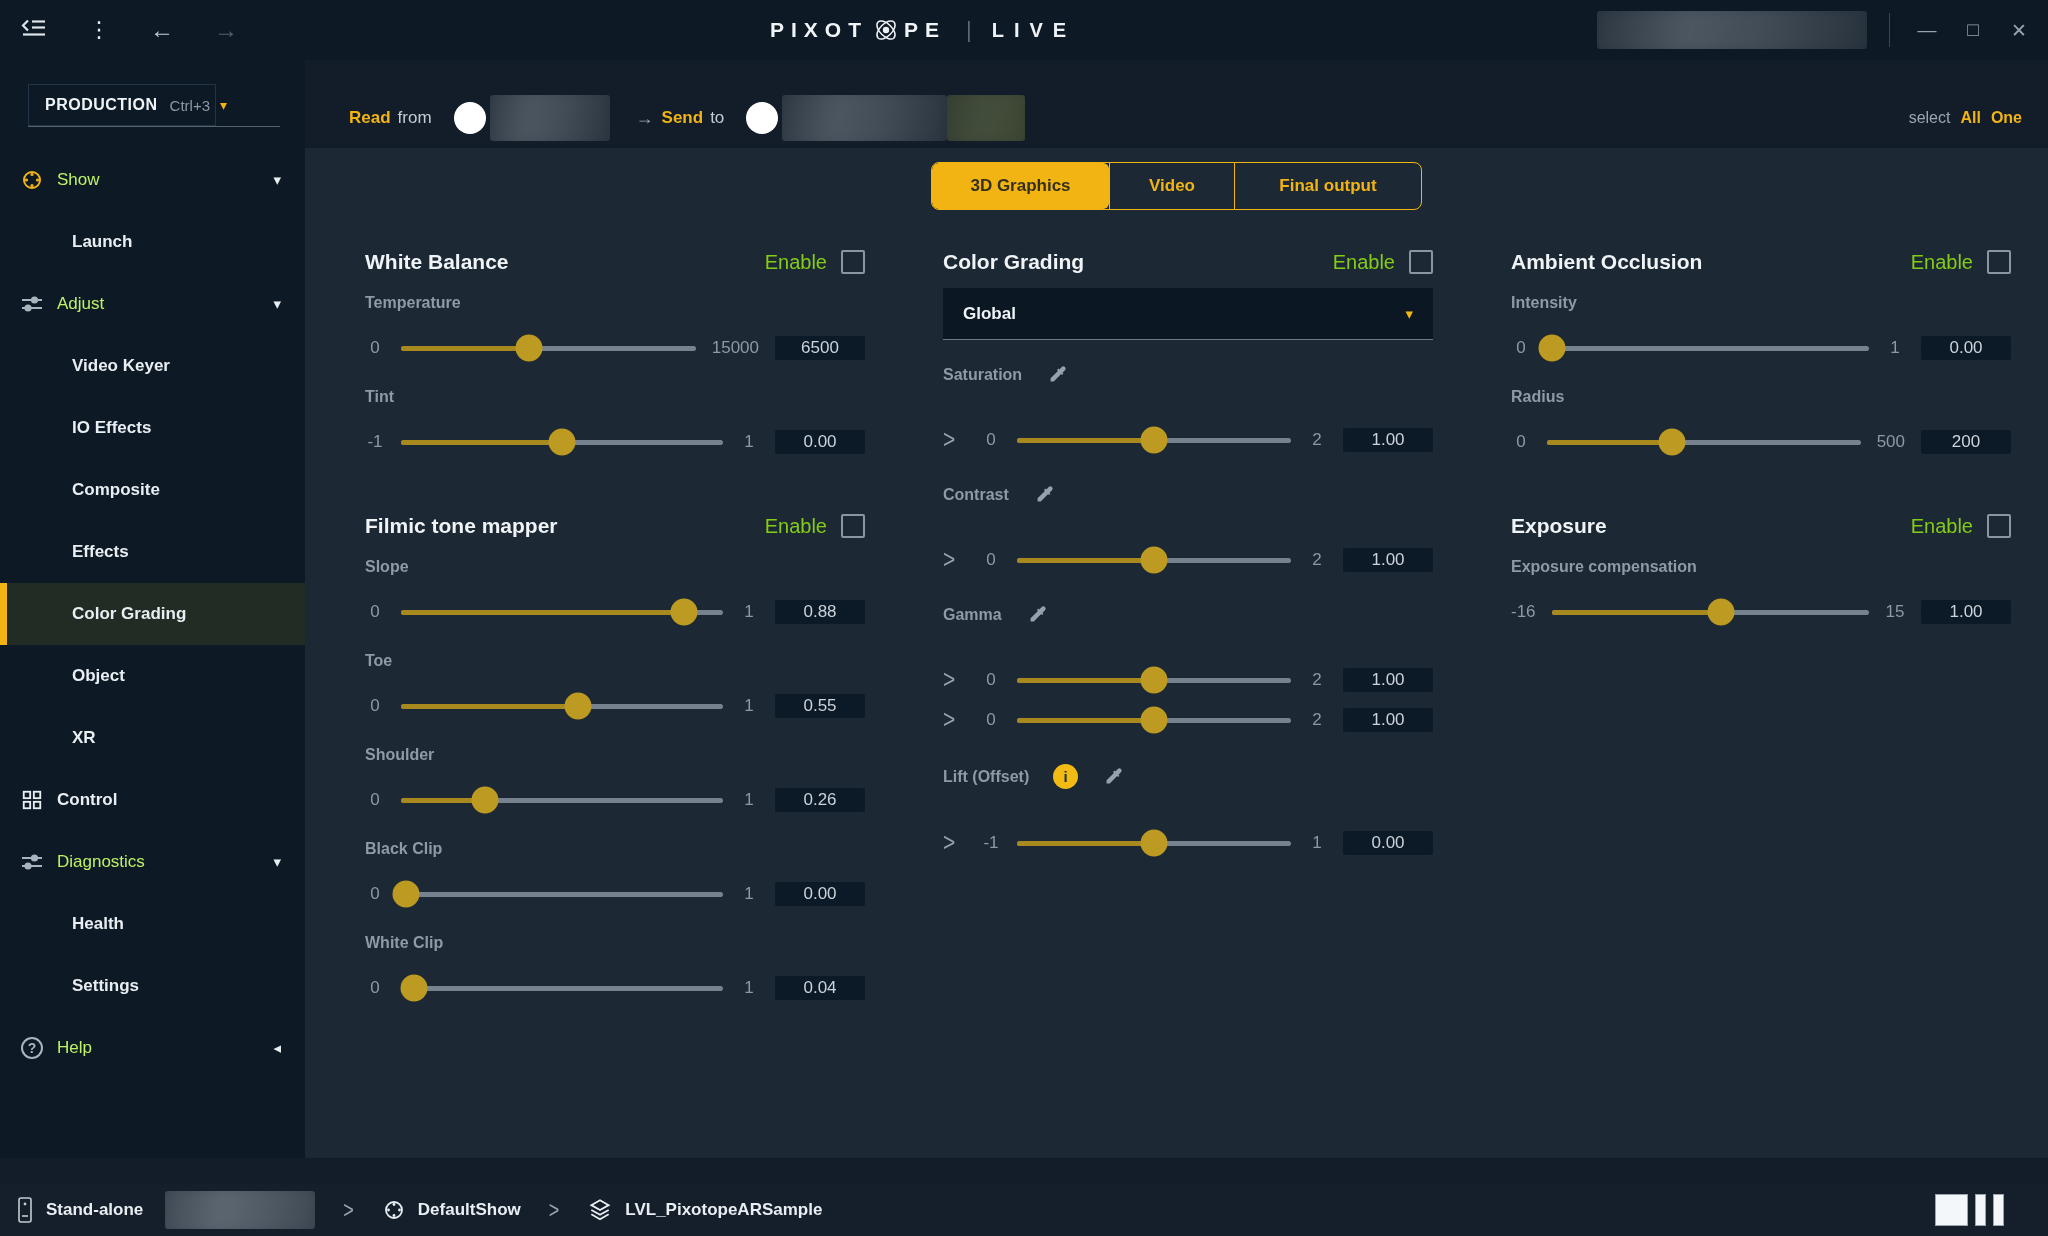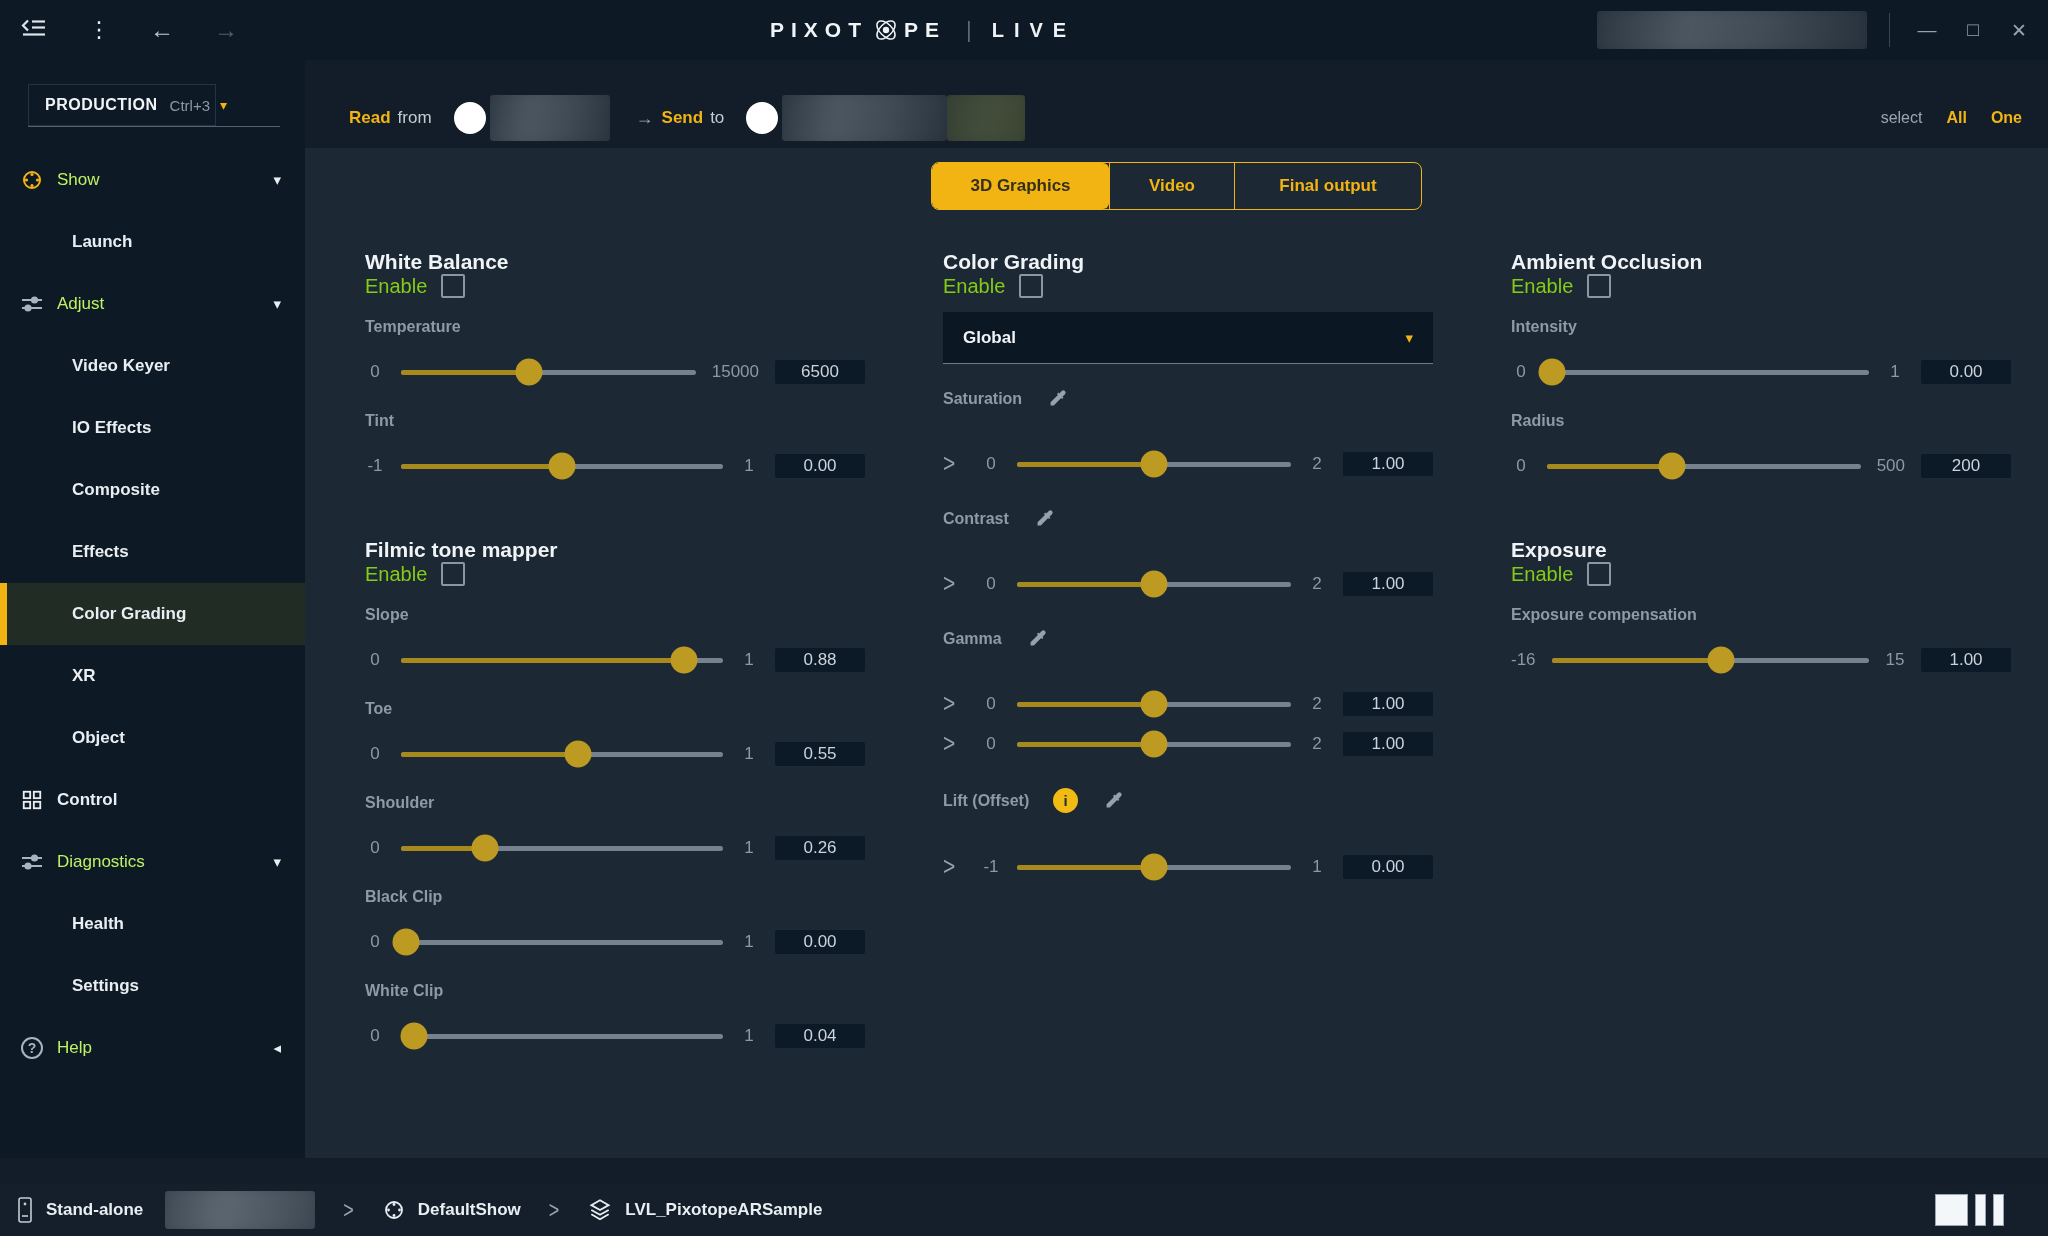--- a/index.html
+++ b/index.html
@@ -56,34 +56,34 @@
   .main { flex:1; display:flex; flex-direction:column; background:#121d29; min-width:0; }
   .readbar { margin-top:28px; height:60px; display:flex; align-items:center; padding:0 26px 0 44px; }
   .rb-text { font-size:17px; }
   .rb-yellow { color:#f2b413; font-weight:700; }
   .rb-plain { color:#c3ccd3; margin-left:7px; }
   .rb-arrow { color:#9aa5af; font-size:18px; margin:0 8px 0 26px; }
   .toggle-circle { width:32px; height:32px; border-radius:50%; background:#ffffff; margin:0 4px 0 22px; flex:0 0 auto; cursor:pointer; }
   .rb-pill { height:46px; }
   .rb-spacer { flex:1; }
   .rb-select { font-size:16px; color:#9aa5af; }
-  .rb-select-link { color:#f2b413; font-weight:700; margin-left:24px; cursor:pointer; }
+  .rb-select-link { color:#f2b413; font-weight:700; margin-left:10px; cursor:pointer; }
   
   .panel { background:#1c2834; margin-top:0; flex:1; display:flex; flex-direction:column; }
   .tabs { display:flex; justify-content:center; margin-top:14px; }
   .tabgroup { display:flex; border:1.5px solid #f2b413; border-radius:8px; overflow:hidden; height:48px; }
   .tab { display:flex; align-items:center; justify-content:center; font-size:17px; font-weight:700;
     color:#f2b413; background:transparent; border:none; cursor:pointer; border-left:1.5px solid #f2b413; }
   .tab:first-child { border-left:none; }
   .tab.active { background:#f2b413; color:#35301c; border-radius:6px; }
   .t1 { width:177px; } .t2 { width:125px; } .t3 { width:187px; }
   .columns { display:grid; grid-template-columns:500px 490px 500px; column-gap:78px;
     padding:40px 36px 0 60px; }
   .section { margin-bottom:52px; }
-  .sec-head { display:flex; align-items:flex-start; justify-content:space-between; margin-bottom:14px;flex-direction:column; }
+  .sec-head { display:flex; align-items:flex-start; justify-content:space-between; margin-bottom:14px; }
   .sec-title { font-size:21px; font-weight:700; color:#f0f4f7; }
   .enable { display:flex; align-items:center; gap:14px; }
   .enable-label { font-size:20px; color:#84cc16; }
   .checkbox { width:24px; height:24px; border:2px solid #8a96a2; background:transparent; border-radius:2px; cursor:pointer; }
   .param-label { display:flex; align-items:center; gap:24px; font-size:16px; font-weight:700;
     color:#8f9aa6; margin:20px 0 16px; }
   .slider-row { display:flex; align-items:center; gap:16px; height:40px; }
   .minmax { font-size:17px; color:#8d99a4; flex:0 0 auto; min-width:20px; text-align:center; }
   .track { position:relative; flex:1; height:5px; background:#76828e; border-radius:3px; cursor:pointer; }
   .track .fill { position:absolute; left:0; top:0; height:5px; background:#a8891e; border-radius:3px; }
@@ -211,24 +211,24 @@
       <li class="mi lvl1">
         <span class="label">Composite</span>
       </li>
       <li class="mi lvl1">
         <span class="label">Effects</span>
       </li>
       <li class="mi lvl1 selected">
         <span class="label">Color Grading</span>
       </li>
       <li class="mi lvl1">
+        <span class="label">Object</span>
+      </li>
+      <li class="mi lvl1">
         <span class="label">XR</span>
-      </li>
-      <li class="mi lvl1">
-        <span class="label">Object</span>
       </li>
       <li class="mi lvl0 bright">
         <span class="mi-icon">
           <svg width="22" height="22" viewBox="0 0 24 24" fill="none" stroke="#e9eef2" stroke-width="2">
             <rect x="3" y="3" width="7" height="7"></rect>
               <rect x="14" y="3" width="7" height="7"></rect>
             <rect x="3" y="14" width="7" height="7"></rect>
               <rect x="14" y="14" width="7" height="7"></rect>
           </svg>
         </span>

